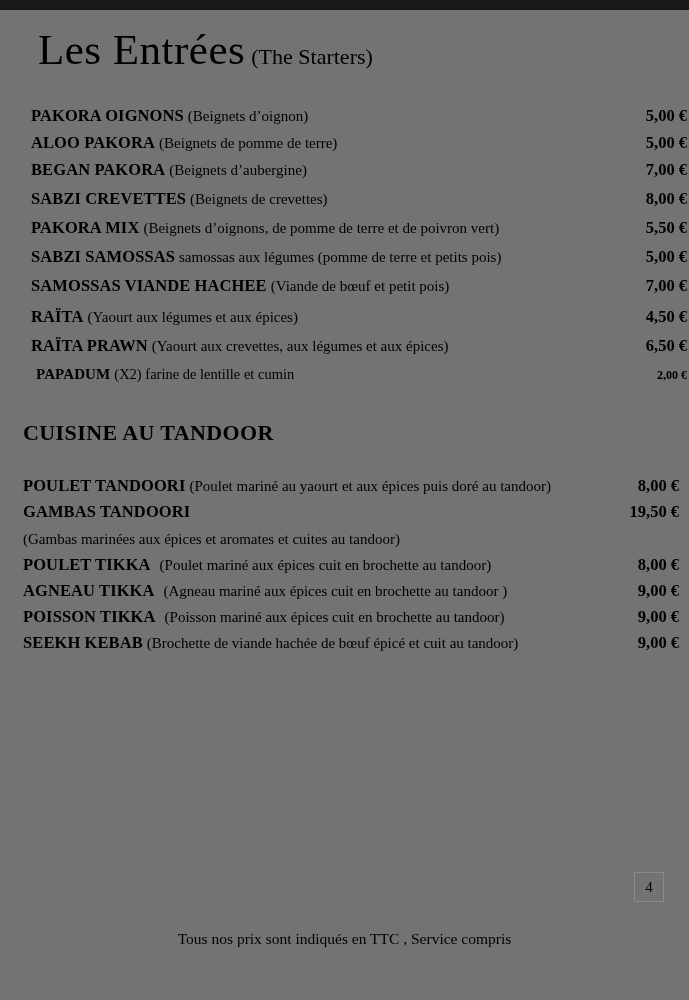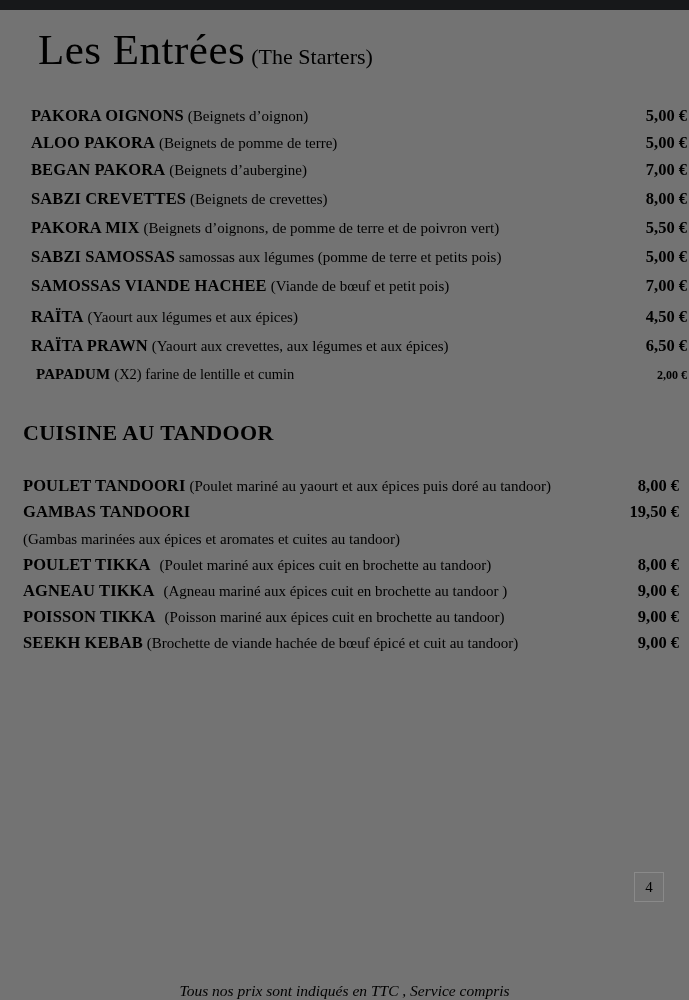--- a/index.html
+++ b/index.html
@@ -158,24 +158,23 @@
     box-sizing: border-box;
     display: flex;
     align-items: center;
     justify-content: center;
     font-size: 15px;
   }
   .footer-note {
     position: absolute;
     left: 0;
     right: 0;
-    top: 972px;
+    top: 920px;
     text-align: center;
     font-size: 15.5px;
-    font-style: italic;
   }
 </style>
 </head>
 <body>
 
 <div class="top-bar"></div>
 
 <div class="page">
 
   <div class="title-block">

